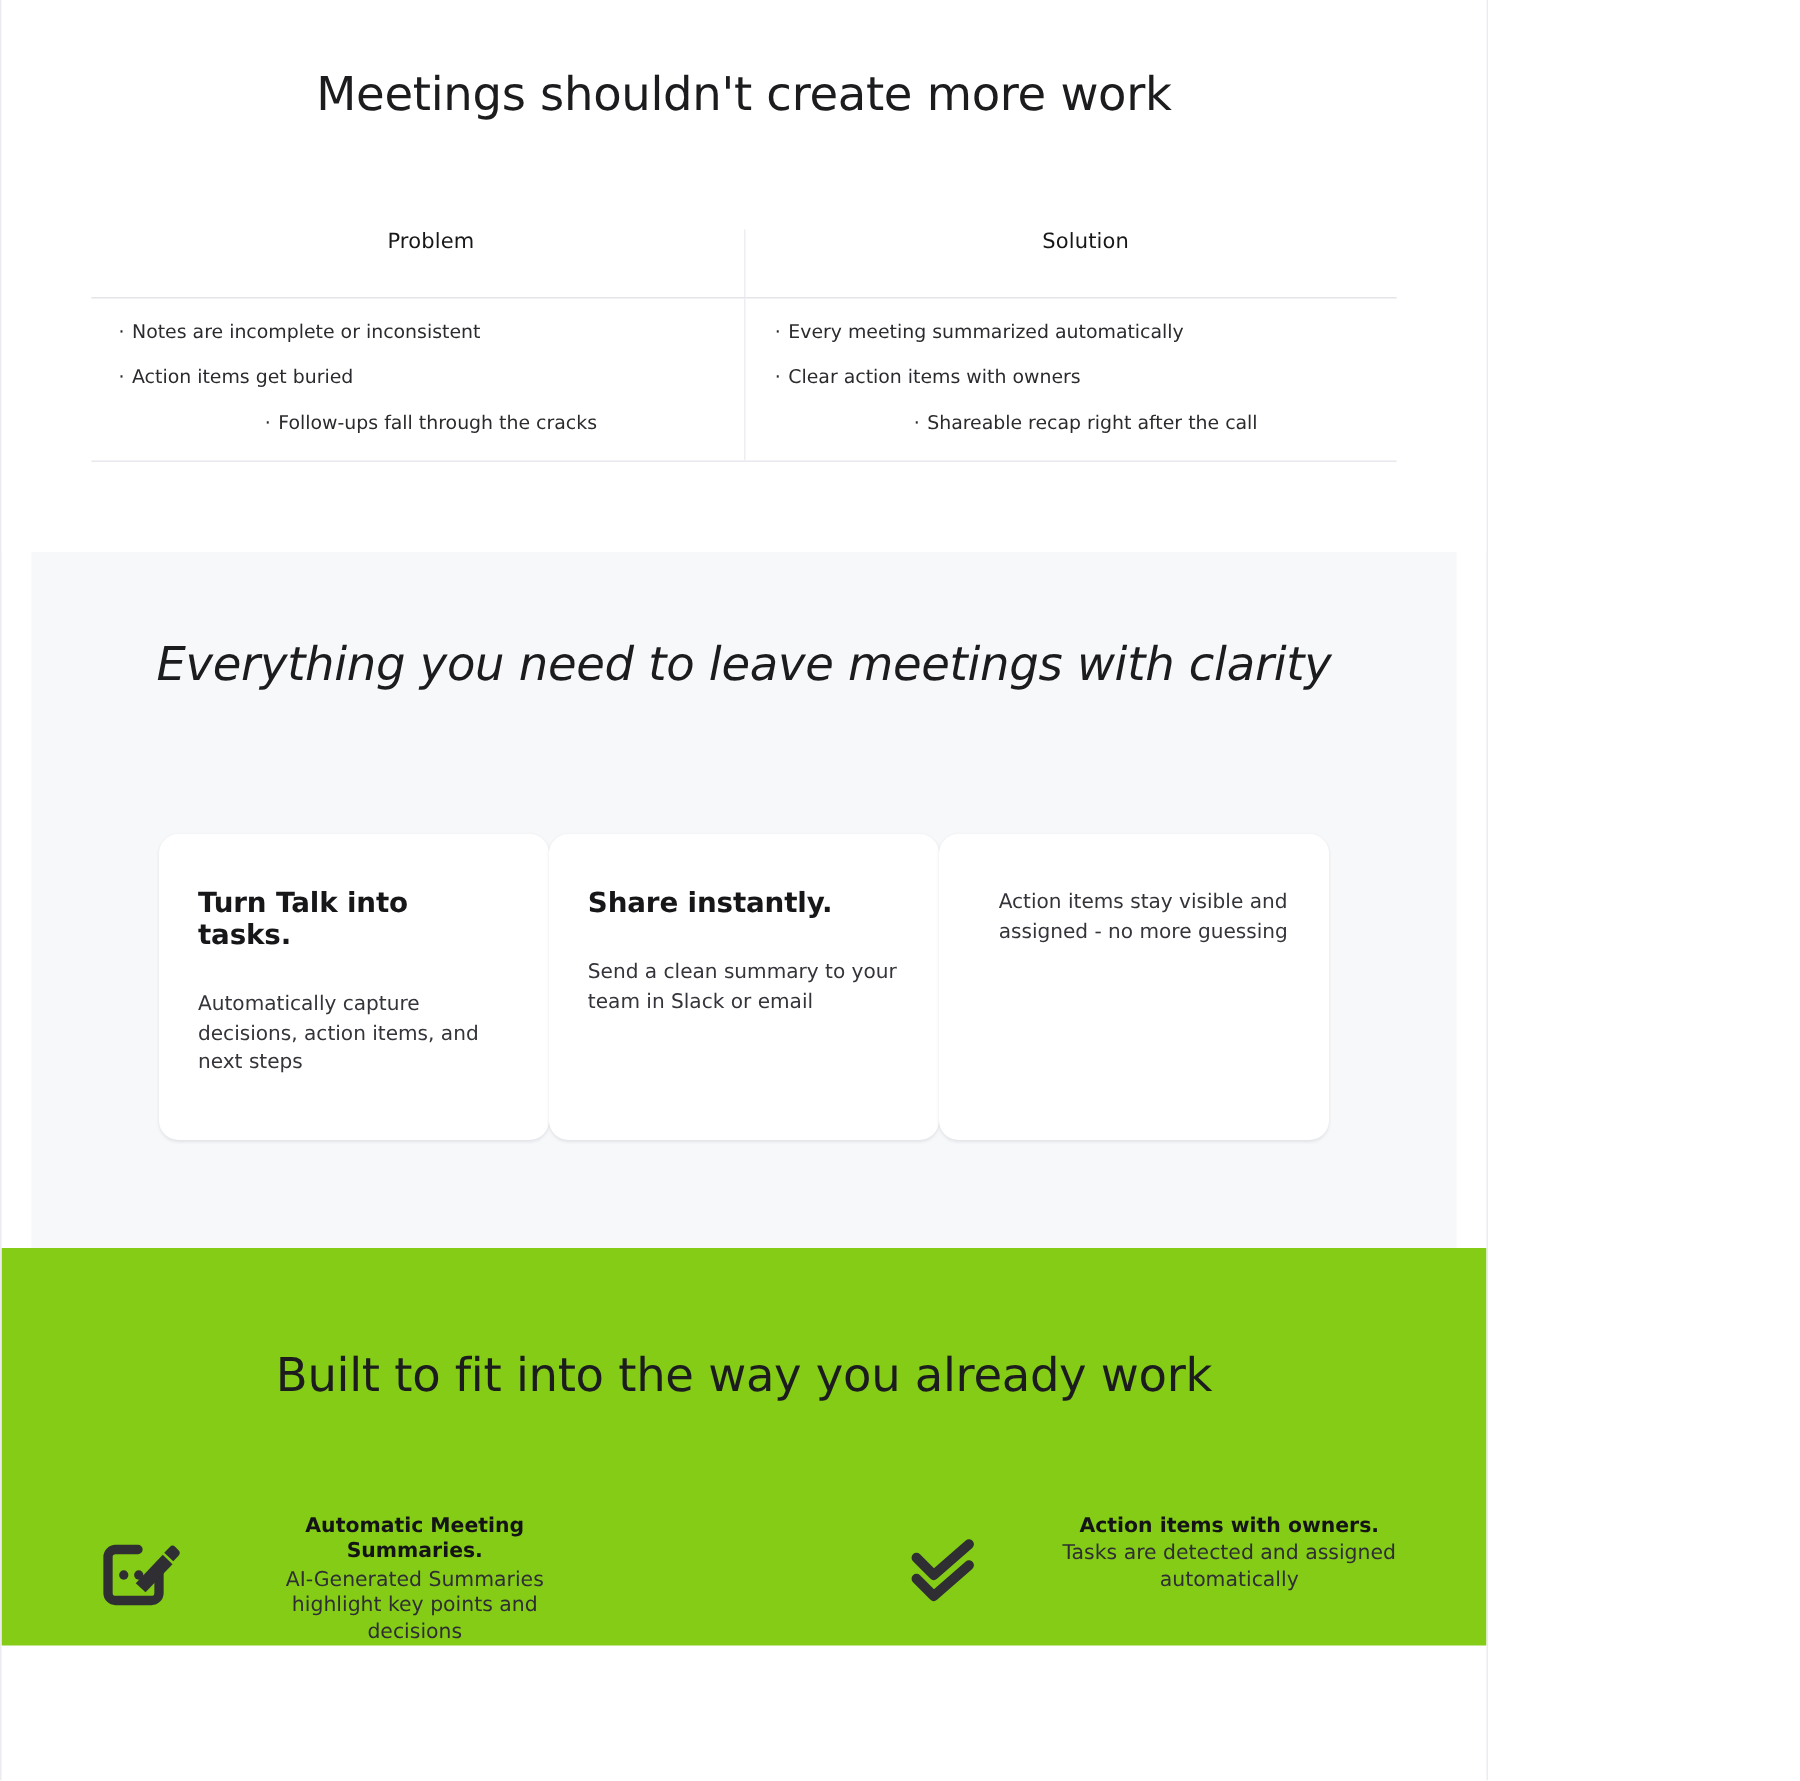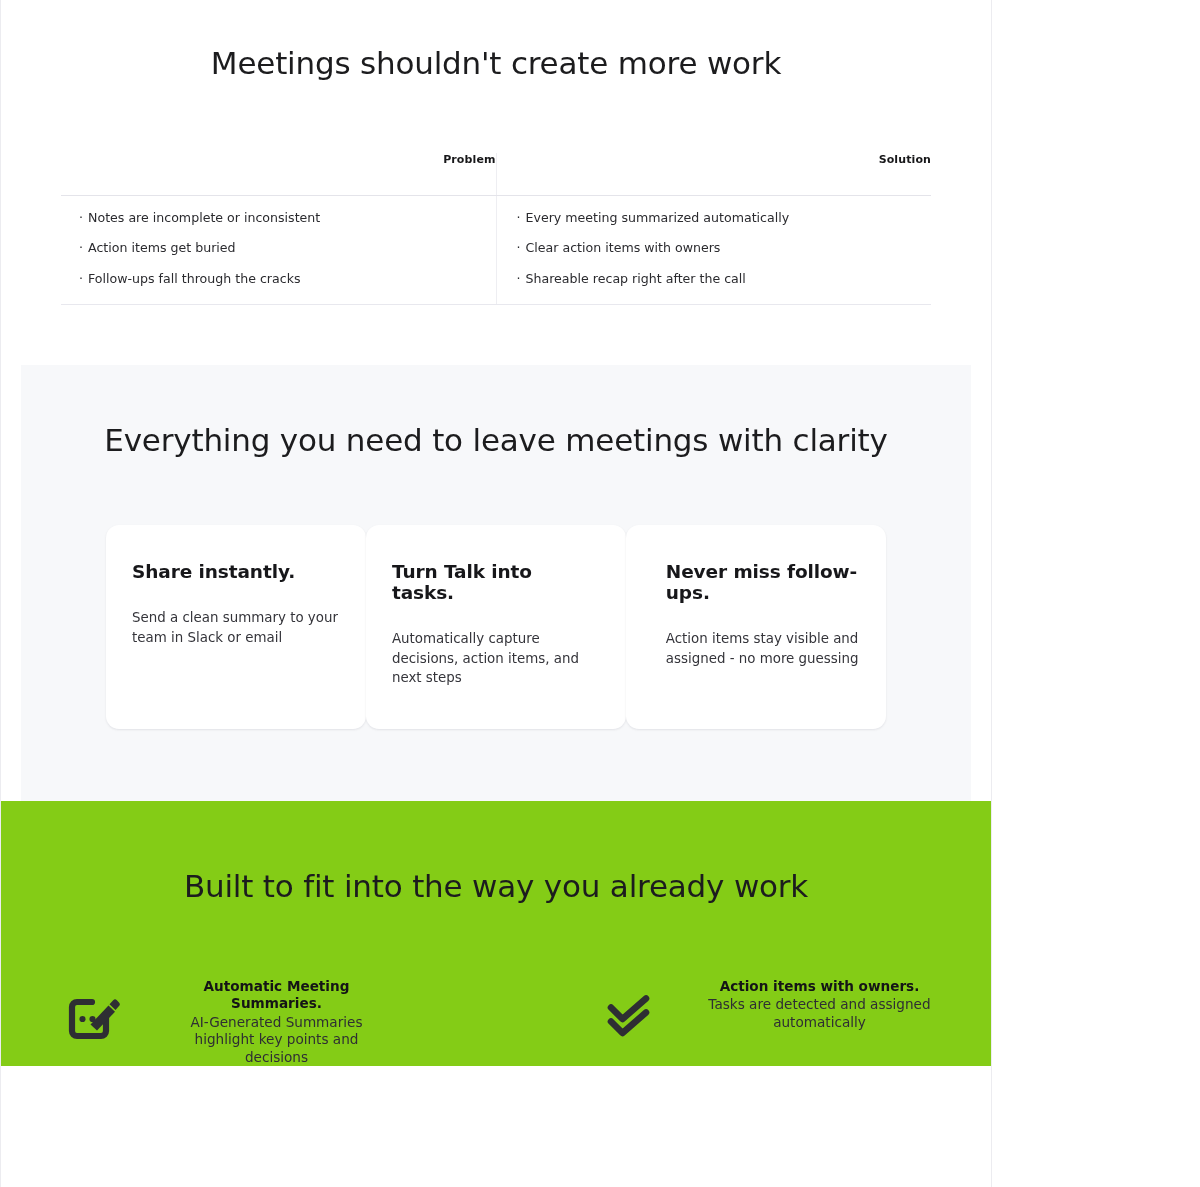--- a/index.html
+++ b/index.html
@@ -41,23 +41,23 @@
   }
 
   .compare-table {
     width: 870px;
     margin: 70px auto 0 auto;
     border-collapse: collapse;
     table-layout: fixed;
   }
 
   .compare-table th {
-    text-align: right;
-    font-size: 11px;
-    font-weight: 700;
+    text-align: center;
+    font-size: 14px;
+    font-weight: 400;
     color: #171719;
     padding: 0 0 29px 18px;
     border-bottom: 1.5px solid #e4e4ea;
     letter-spacing: 0.1px;
   }
   .compare-table th.col-solution,
   .compare-table td.col-solution {
     border-left: 1px solid #eeeef2;
     padding-left: 20px;
   }
@@ -69,31 +69,31 @@
   }
 
   .bullet-list { list-style: none; }
   .bullet-list li {
     font-size: 12.6px;
     line-height: 1;
     color: #2b2b2f;
     margin-bottom: 18px;
     white-space: nowrap;
   }
-  .bullet-list li:last-child { margin-bottom: 2px; }
+  .bullet-list li:last-child { margin-bottom: 2px; text-align: center; }
   .bullet-list li .dot { margin-right: 5px; color: #2b2b2f; }
 
   
   .section-features {
     margin: 0 20px;
     background: #f7f8fa;
     padding: 56px 0 72px 0;
   }
 
-  .features-title { margin-bottom: 66px; }
+  .features-title { margin-bottom: 94px; font-style: italic; }
 
   .cards-row {
     display: flex;
     justify-content: space-between;
     padding: 0 85px;
   }
 
   .card {
     width: 272px;
     height: 204px;
@@ -212,31 +212,30 @@
     </table>
   </section>
 
   <section class="section-features">
 
     <h2 class="h2-title features-title">Everything you need to leave meetings with clarity</h2>
 
     <div class="cards-row">
 
       <div class="card">
+        <div class="card-title">Turn Talk into tasks.</div>
+        <div class="card-body">Automatically capture decisions, action items, and next steps</div>
+      </div>
+
+      <div class="card">
         <div class="card-title">Share instantly.</div>
         <div class="card-body">Send a clean summary to your team in Slack or email</div>
       </div>
 
-      <div class="card">
-        <div class="card-title">Turn Talk into tasks.</div>
-        <div class="card-body">Automatically capture decisions, action items, and next steps</div>
-      </div>
-
       <div class="card card-indent">
-        <div class="card-title">Never miss follow-ups.</div>
         <div class="card-body">Action items stay visible and assigned - no more guessing</div>
       </div>
 
     </div>
   </section>
 
   <section class="section-integrations">
 
     <h2 class="h2-title integrations-title">Built to fit into the way you already work</h2>
 

